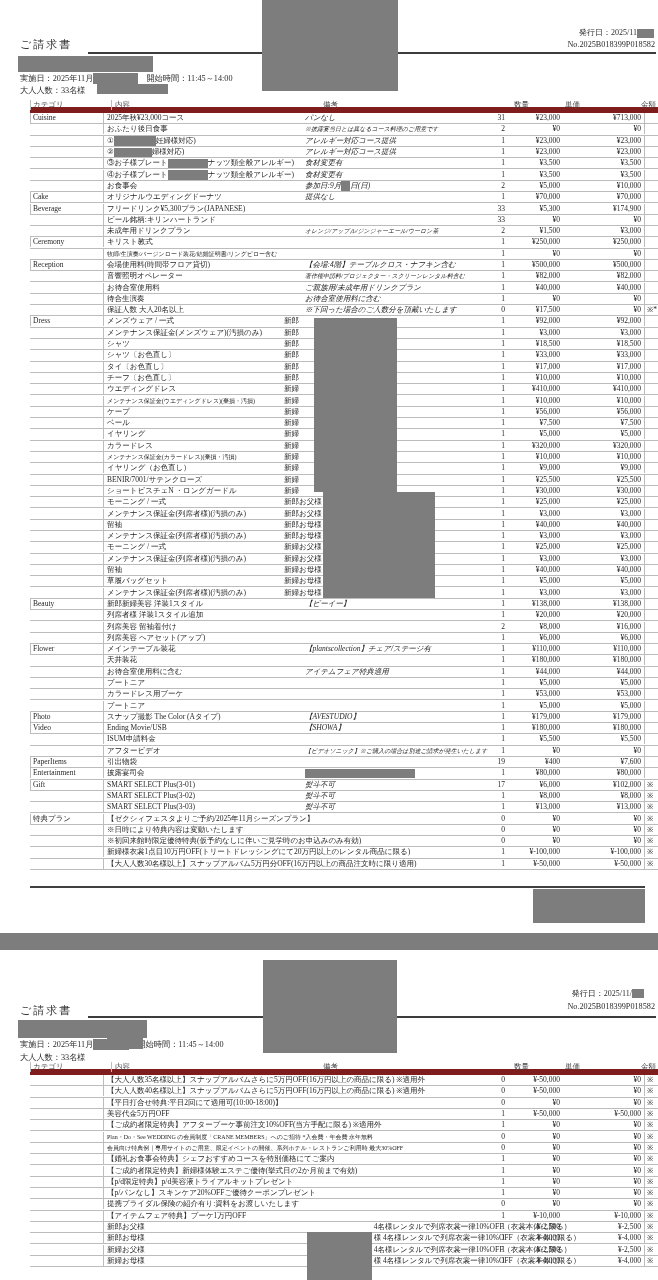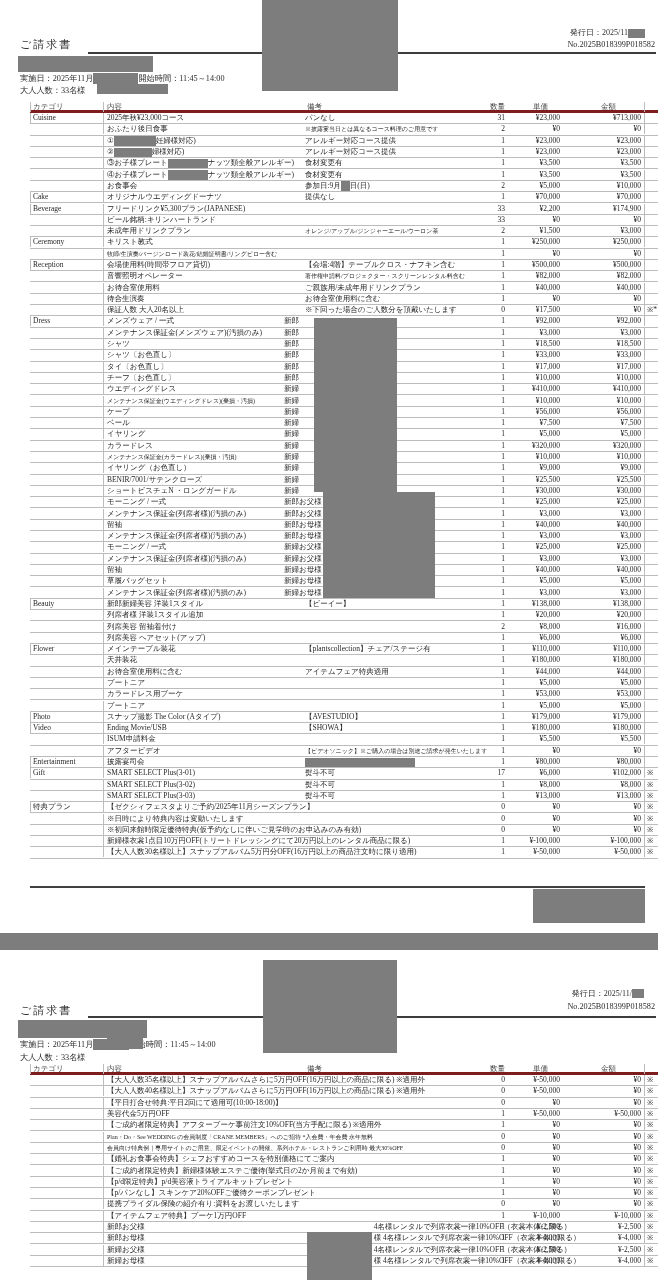--- a/index.html
+++ b/index.html
@@ -14,43 +14,43 @@
   .meta{font-size:8.2px;color:#2b2b2b;display:flex;align-items:center;}
   .rule{background:#3c3c3c;height:1.5px;}
   .thick{background:#414141;height:2px;}
   .redact{position:absolute;background:#7d7d7d;}
   .band{position:absolute;left:0;width:658px;background:#7d7d7d;}
   .rd{display:inline-block;background:#7d7d7d;height:9.5px;vertical-align:middle;}
   .gp{display:inline-block;height:1px;vertical-align:middle;}
   .tbl{position:absolute;left:30px;width:628px;}
   .row{display:flex;align-items:center;height:11.3px;box-sizing:border-box;
        border-bottom:1px solid #bcbcbc;font-size:7.5px;line-height:10px;}
-  .row.hdr{height:10px;border-bottom:3px solid #7f1d1d;color:#444;}
+  .row.hdr{height:10px;border-bottom:6px solid #7f1d1d;color:#444;gap:8px;}
   .row span{box-sizing:border-box;flex:0 0 auto;white-space:nowrap;overflow:visible;}
   .c0{width:73px;border-left:1px solid #bcbcbc;padding-left:2px;}
   .c1{width:180px;border-left:1px solid #bcbcbc;padding-left:3px;}
   .c2{width:204px;padding-left:1px;}
   .c3{width:18px;text-align:right;}
   .c4{width:57px;text-align:right;padding-right:2px;}
   .c5{width:83px;text-align:right;padding-right:3px;border-right:1px solid #bcbcbc;}
   .c6{width:13px;padding-left:2px;}
   .hdr .c4{padding-right:14px;}
   .hdr .c5{padding-right:28px;}
   .hdr .c2{padding-left:24px;font-family:Liberation Mono, monospace;}
   .sm{font-size:6px;}
-  .ind{padding-left:22px !important;}
-  .mgap{margin-left:0;}
+  .ind{padding-left:22px !important;font-style:italic;}
+  .mgap{margin-left:8px;}
 </style>
 </head>
 <body>
 
 <div>
   <div class="abs title" style="left:20px;top:37px;">ご請求書</div>
 
-  <div class="abs rline" style="right:13px;top:27px;align-items:flex-end;">
+  <div class="abs rline" style="right:4px;top:27px;align-items:flex-end;">
     <span>発行日：2025/11</span>
       <span class="rd" style="width:17px;"></span>
   </div>
   <div class="abs rline" style="right:3px;top:40px;font-size:8.2px;">No.2025B018399P018582</div>
 
   <div class="abs rule" style="left:88px;top:52px;width:568px;"></div>
 
   <div class="abs meta" style="left:20px;top:73px;">
     <span>実施日：2025年11月</span>
       <span class="rd" style="width:45px;height:11px;"></span>
@@ -138,21 +138,21 @@
         <span class="c3">1</span>
         <span class="c4">¥70,000</span>
         <span class="c5">¥70,000</span>
         <span class="c6"></span>
       </div>
       <div class="row">
         <span class="c0">Beverage</span>
         <span class="c1">フリードリンク¥5,300プラン(JAPANESE)</span>
         <span class="c2"></span>
         <span class="c3">33</span>
-        <span class="c4">¥2,200</span>
+        <span class="c4">¥5,300</span>
         <span class="c5">¥174,900</span>
         <span class="c6"></span>
       </div>
       <div class="row">
         <span class="c0"></span>
         <span class="c1">ビール銘柄:キリンハートランド</span>
         <span class="c2"></span>
         <span class="c3">33</span>
         <span class="c4">¥0</span>
         <span class="c5">¥0</span>
@@ -572,20 +572,29 @@
         <span class="c5">¥5,500</span>
         <span class="c6"></span>
       </div>
       <div class="row">
         <span class="c0"></span>
         <span class="c1">アフタービデオ</span>
         <span class="c2 sm ind">【ビデオソニック】※ご購入の場合は別途ご請求が発生いたします</span>
         <span class="c3">1</span>
         <span class="c4">¥0</span>
         <span class="c5">¥0</span>
+        <span class="c6"></span>
+      </div>
+      <div class="row">
+        <span class="c0">PaperItems</span>
+        <span class="c1">引出物袋</span>
+        <span class="c2"></span>
+        <span class="c3">19</span>
+        <span class="c4">¥400</span>
+        <span class="c5">¥7,600</span>
         <span class="c6"></span>
       </div>
       <div class="row">
         <span class="c0">Entertainment</span>
         <span class="c1">披露宴司会</span>
         <span class="c2 ind"><span class="rd" style="width: 110px;"></span></span>
         <span class="c3">1</span>
         <span class="c4">¥80,000</span>
         <span class="c5">¥80,000</span>
         <span class="c6"></span>

